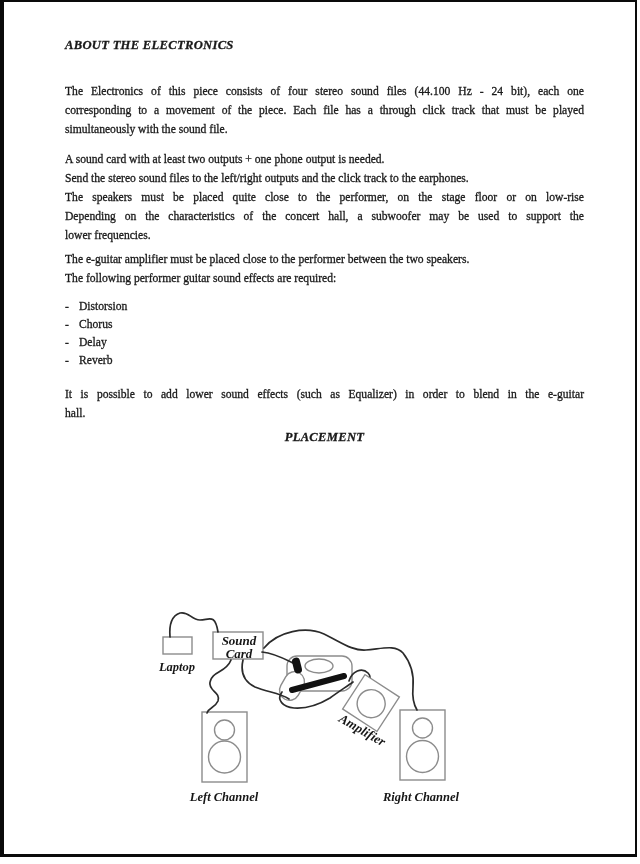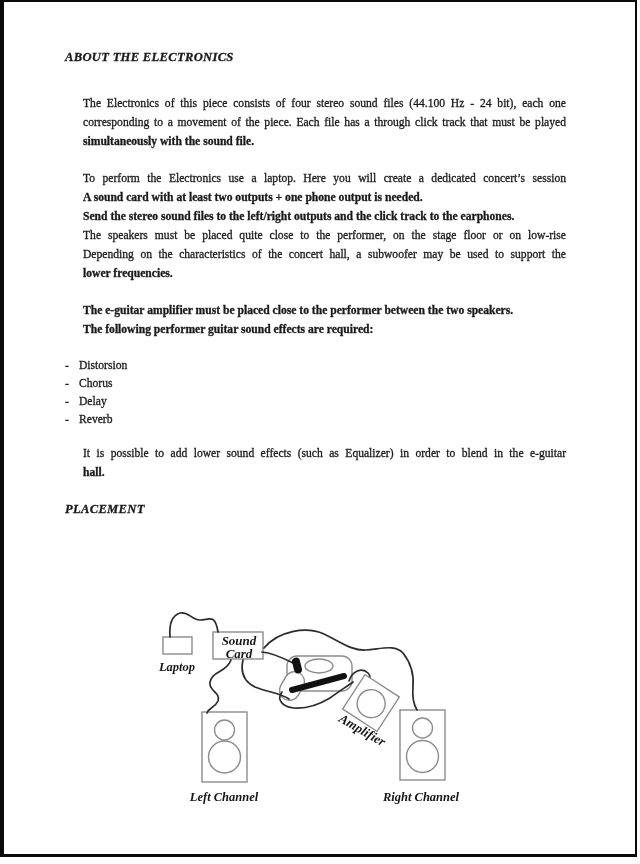--- a/index.html
+++ b/index.html
@@ -7,39 +7,39 @@
     position:relative;width:640px;height:864px;background:#ffffff;
     font-family:"Liberation Serif","DejaVu Serif",serif;color:#1a1a1a;overflow:hidden;
   }
   .frame{
     position:absolute;left:0;top:0;width:637px;height:857px;box-sizing:border-box;
     border-top:2px solid #0a0a0a;border-right:2px solid #0a0a0a;
     border-bottom:3px solid #0a0a0a;border-left:4px solid #0a0a0a;
     pointer-events:none;
   }
   .content{
-    position:absolute;left:65px;top:12px;width:519px;
+    position:absolute;left:65px;top:0;width:519px;
     font-size:11.6px;line-height:19px;
     -webkit-text-stroke:0.3px #1a1a1a;
   }
   .heading{
     font-style:italic;font-weight:700;font-size:12.6px;line-height:19px;margin:0;
     letter-spacing:0.3px;text-align:left;
   }
   #heading-about{margin-top:36px;}
-  #heading-placement{margin-top:5px;}
-  .para{margin:18px;}
+  #heading-placement{margin-top:5px;text-align:center;}
+  .para{margin:0;}
   .para-intro{margin-top:27px;}
   .para-perform{margin-top:11px;}
   .para-amplifier{margin-top:5px;}
   .effects-list{margin-top:10px;}
   .para-equalizer{margin-top:15px;}
   .line{white-space:nowrap;overflow:visible;}
   .jl{text-align:justify;text-align-last:justify;}
-  .ll{text-align:center;text-align-last:left;font-weight:bold;}
+  .ll{text-align:center;text-align-last:left;}
   .effect-item{display:flex;line-height:18px;}
   .effect-bullet{width:14px;flex:0 0 14px;}
   .diagram{position:absolute;left:0;top:580px;}
   .diag-label{
     font-family:"Liberation Serif","DejaVu Serif",serif;
     font-style:italic;font-weight:600;fill:#161616;
   }
 </style>
 </head>
 <body>
@@ -51,21 +51,20 @@
 
     <h2 class="heading" id="heading-about">ABOUT THE ELECTRONICS</h2>
 
     <div class="para para-intro">
       <div class="line jl">The Electronics of this piece consists of four stereo sound files (44.100 Hz - 24 bit), each one</div>
       <div class="line jl">corresponding to a movement of the piece. Each file has a through click track that must be played</div>
       <div class="line ll">simultaneously with the sound file.</div>
     </div>
 
     <div class="para para-perform">
-      <div class="line jl">To perform the Electronics use a laptop. Here you will create a dedicated concert’s session</div>
       <div class="line ll">A sound card with at least two outputs + one phone output is needed.</div>
       <div class="line ll">Send the stereo sound files to the left/right outputs and the click track to the earphones.</div>
       <div class="line jl">The speakers must be placed quite close to the performer, on the stage floor or on low-rise</div>
       <div class="line jl">Depending on the characteristics of the concert hall, a subwoofer may be used to support the</div>
       <div class="line ll">lower frequencies.</div>
     </div>
 
     <div class="para para-amplifier">
       <div class="line ll">The e-guitar amplifier must be placed close to the performer between the two speakers.</div>
       <div class="line ll">The following performer guitar sound effects are required:</div>

